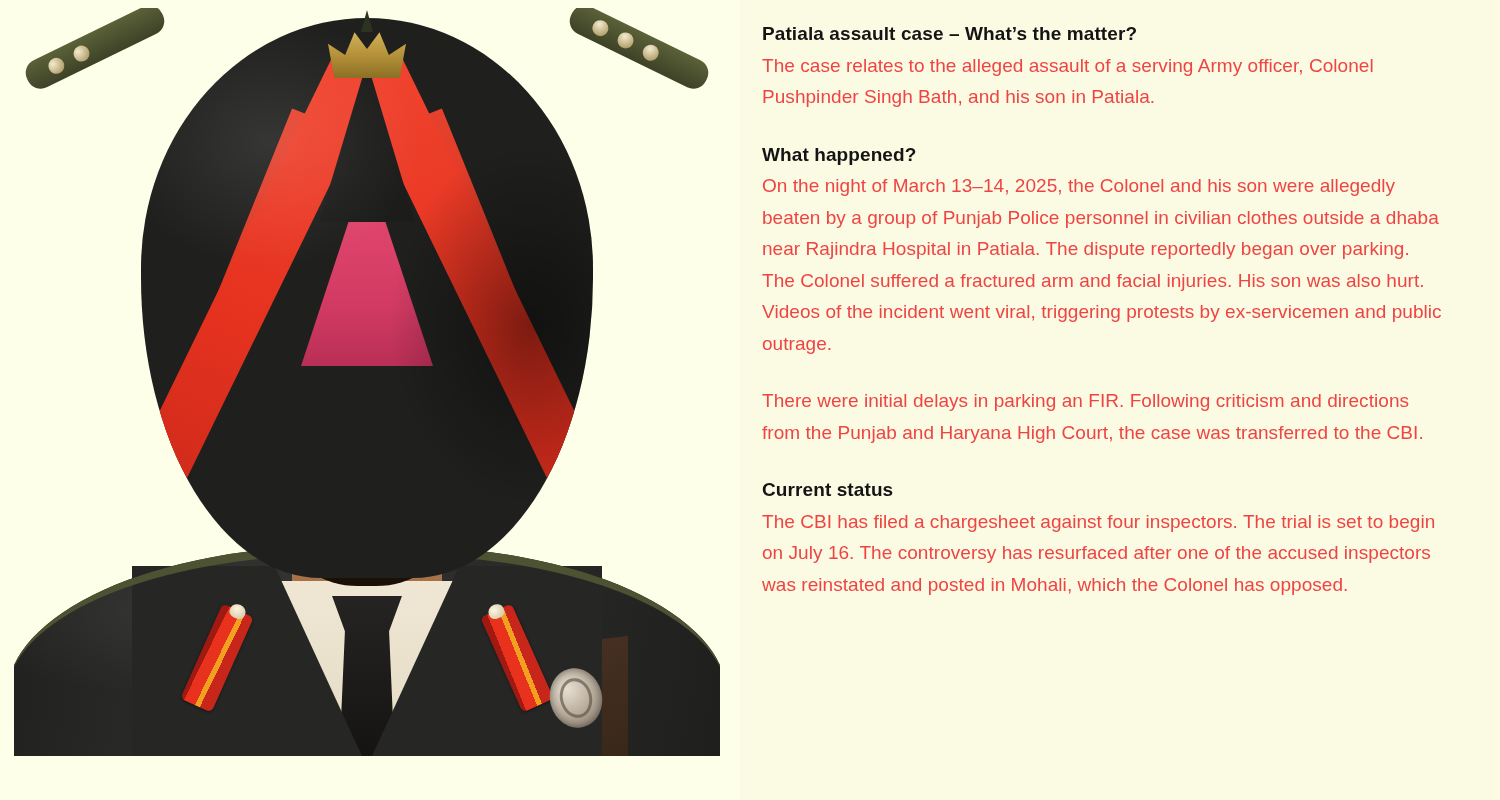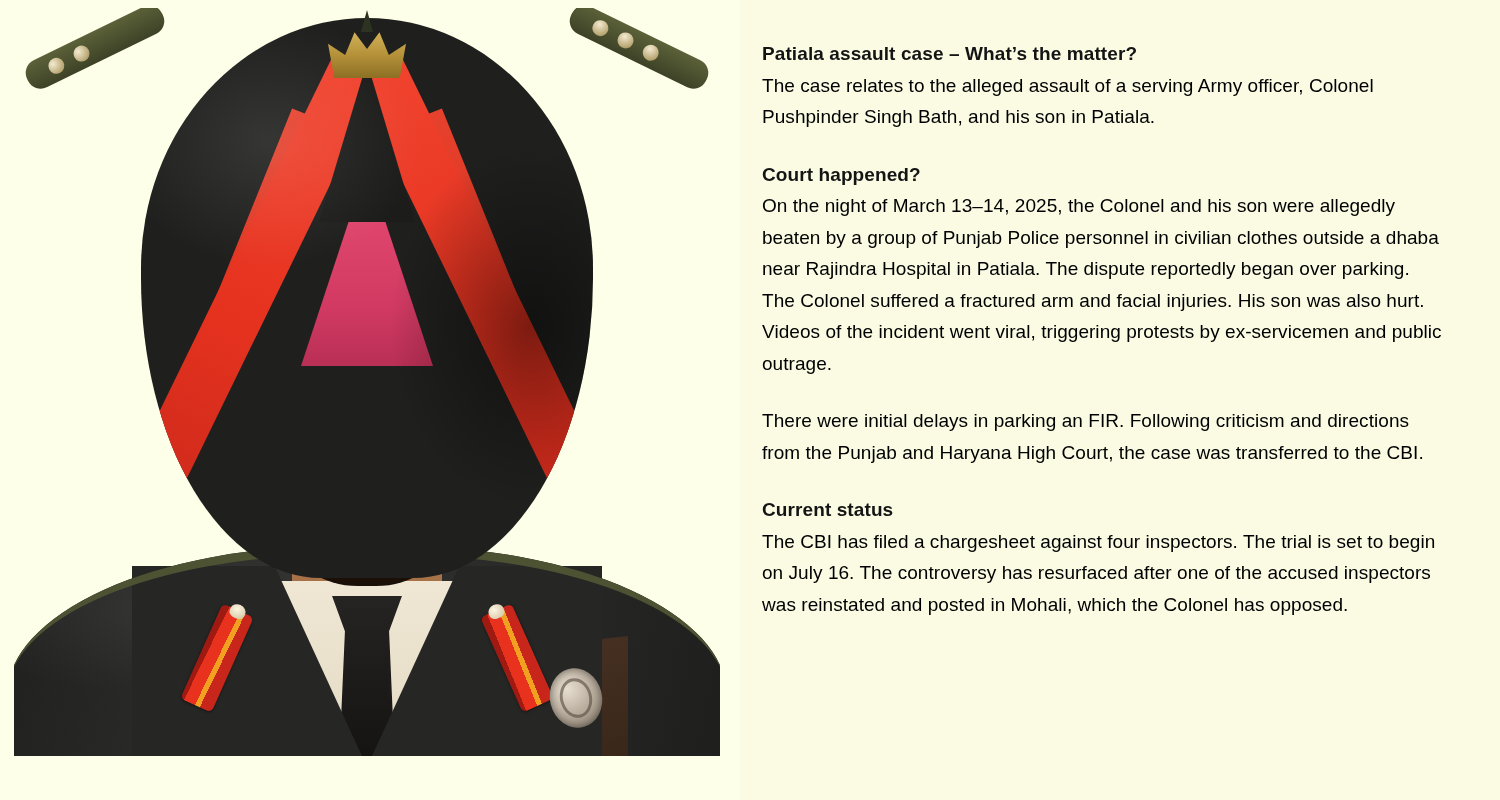--- a/index.html
+++ b/index.html
@@ -354,40 +354,40 @@
     clip-path: polygon(50% 0, 100% 100%, 0 100%);
     z-index: 4;
   }
 
   
   .text-panel {
     position: relative;
     flex: 1 1 auto;
     height: 800px;
     background: #fbfbe4;
-    padding: 38px 56px 0 22px;
+    padding: 18px 56px 0 22px;
   }
 
   .block { margin-bottom: 26px; }
   .block:last-child { margin-bottom: 12px; }
 
   .block h2 {
     font-size: 19px;
     font-weight: bold;
     line-height: 31.5px;
     letter-spacing: .1px;
     color: #141414;
   }
 
   .block p {
     font-size: 19px;
     font-weight: normal;
     line-height: 31.5px;
     letter-spacing: .05px;
-    color: #000000;
+    color: #ef4444;
     max-width: 690px;
   }
 </style>
 </head>
 <body>
 
 <div class="card">
 
   <div class="photo-panel">
     <div class="portrait-frame">
@@ -451,21 +451,21 @@
   </div>
 
   <div class="text-panel">
 
     <div class="block">
       <h2>Patiala assault case – What’s the matter?</h2>
       <p>The case relates to the alleged assault of a serving Army officer, Colonel Pushpinder Singh Bath, and his son in Patiala.</p>
     </div>
 
     <div class="block">
-      <h2>Court happened?</h2>
+      <h2>What happened?</h2>
       <p>On the night of March 13–14, 2025, the Colonel and his son were allegedly beaten by a group of Punjab Police personnel in civilian clothes outside a dhaba near Rajindra Hospital in Patiala. The dispute reportedly began over parking. The Colonel suffered a fractured arm and facial injuries. His son was also hurt. Videos of the incident went viral, triggering protests by ex-servicemen and public outrage.</p>
     </div>
 
     <div class="block">
       <p>There were initial delays in parking an FIR. Following criticism and directions from the Punjab and Haryana High Court, the case was transferred to the CBI.</p>
     </div>
 
     <div class="block">
       <h2>Current status</h2>
       <p>The CBI has filed a chargesheet against four inspectors. The trial is set to begin on July 16. The controversy has resurfaced after one of the accused inspectors was reinstated and posted in Mohali, which the Colonel has opposed.</p>

